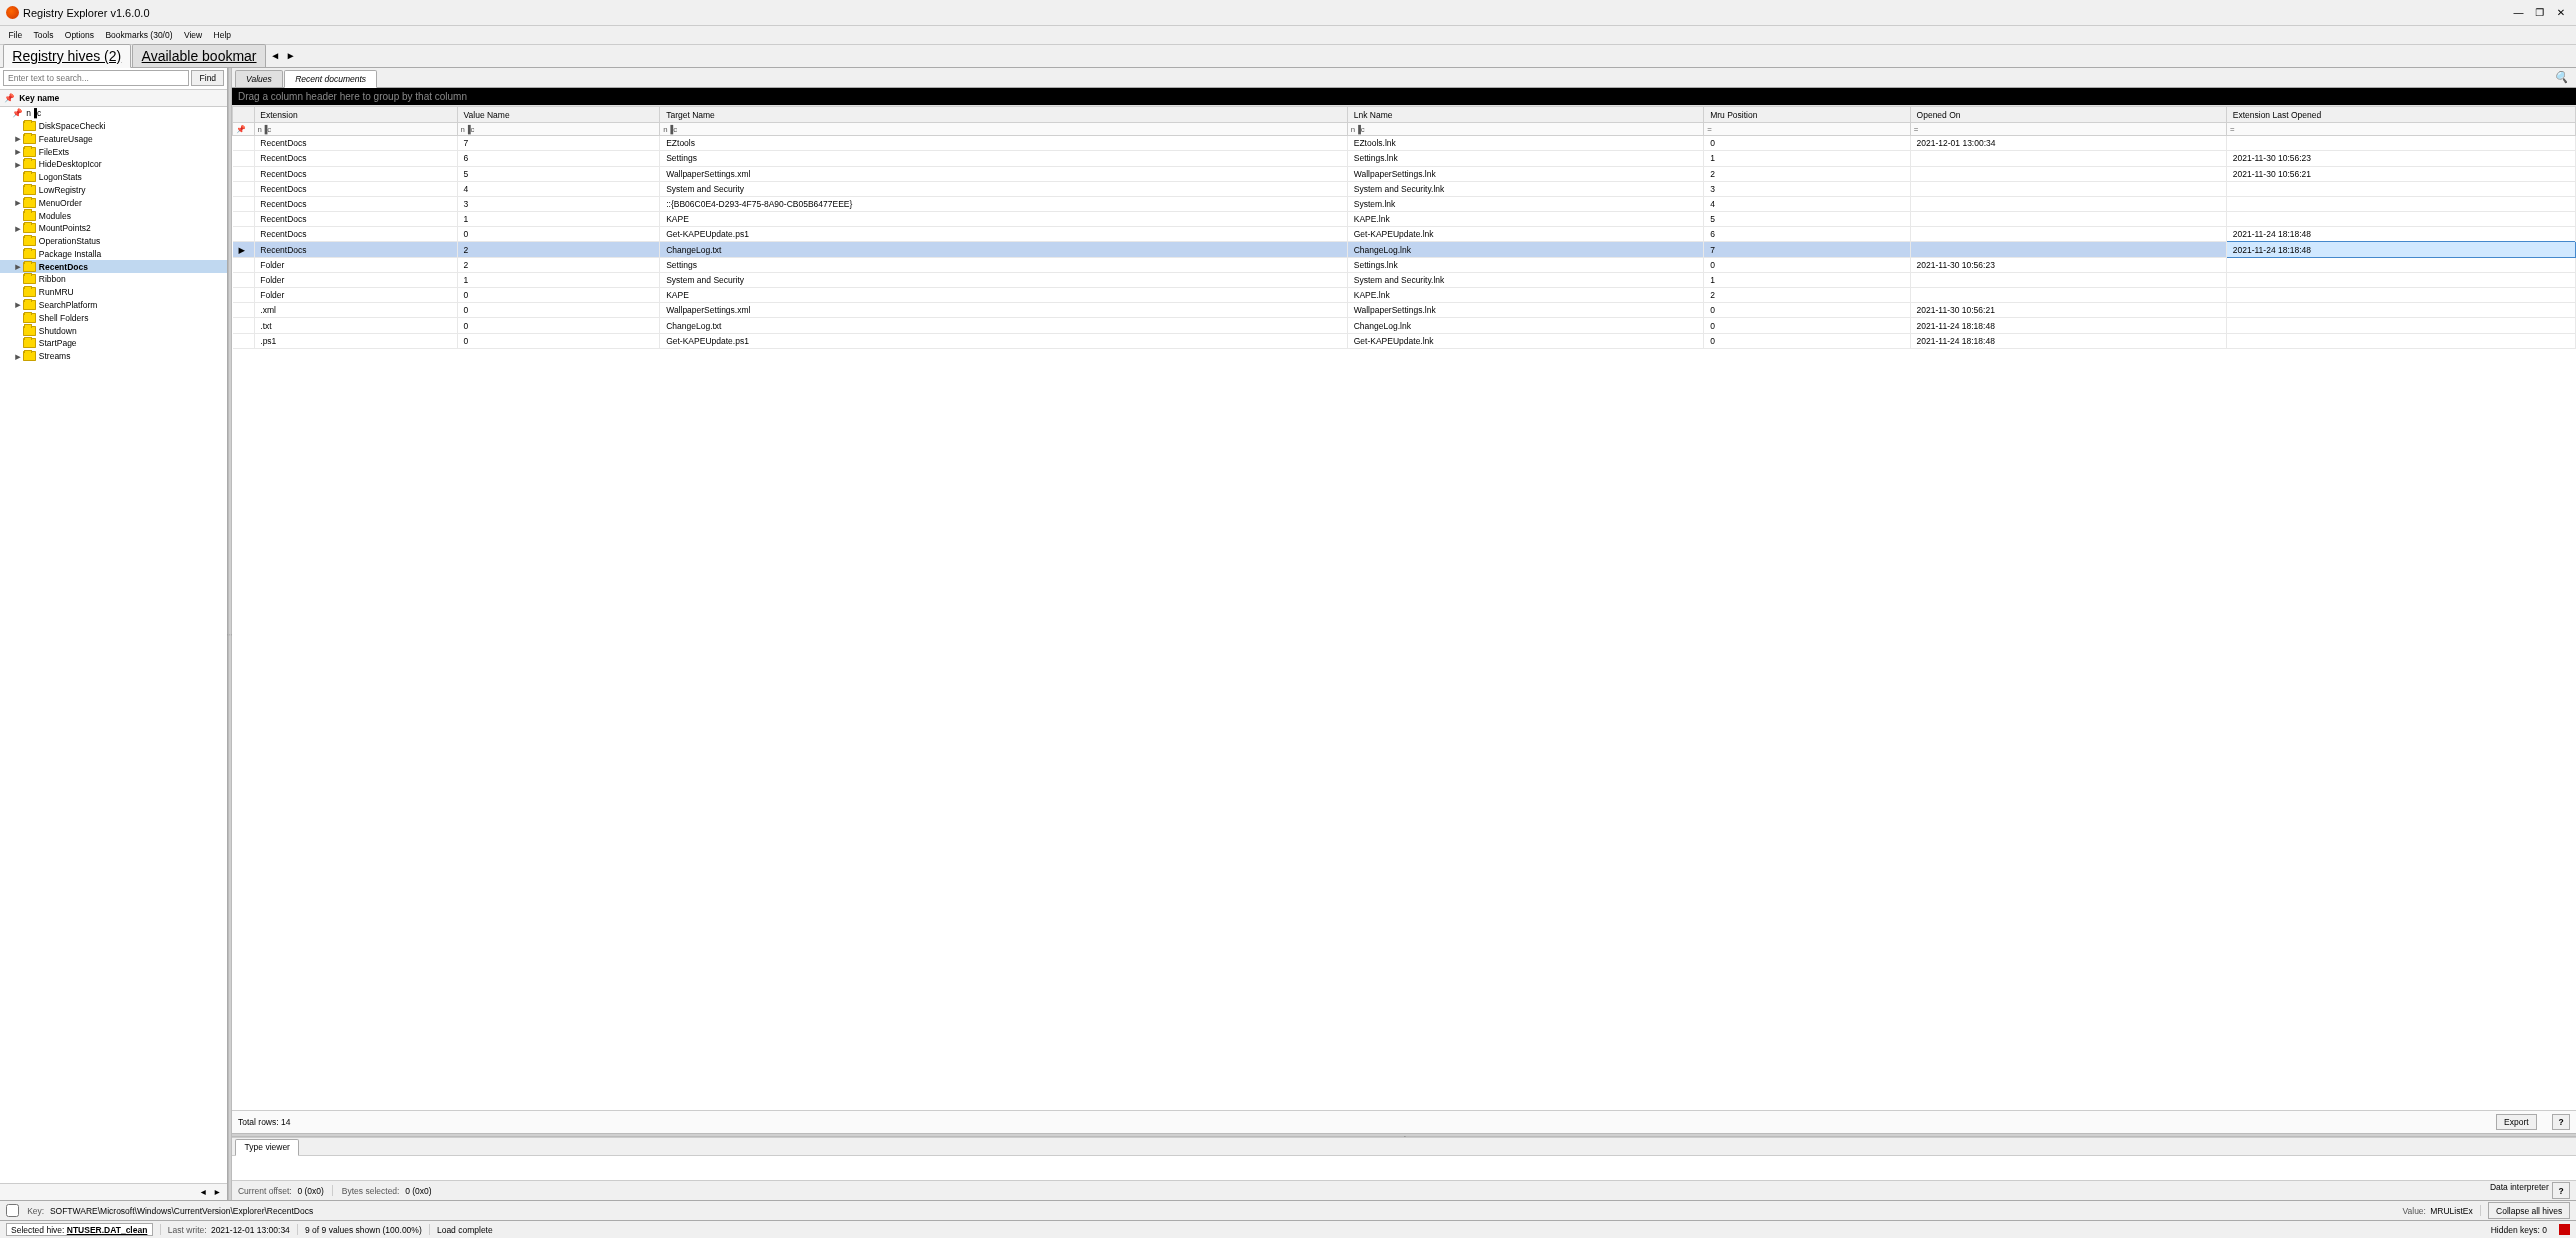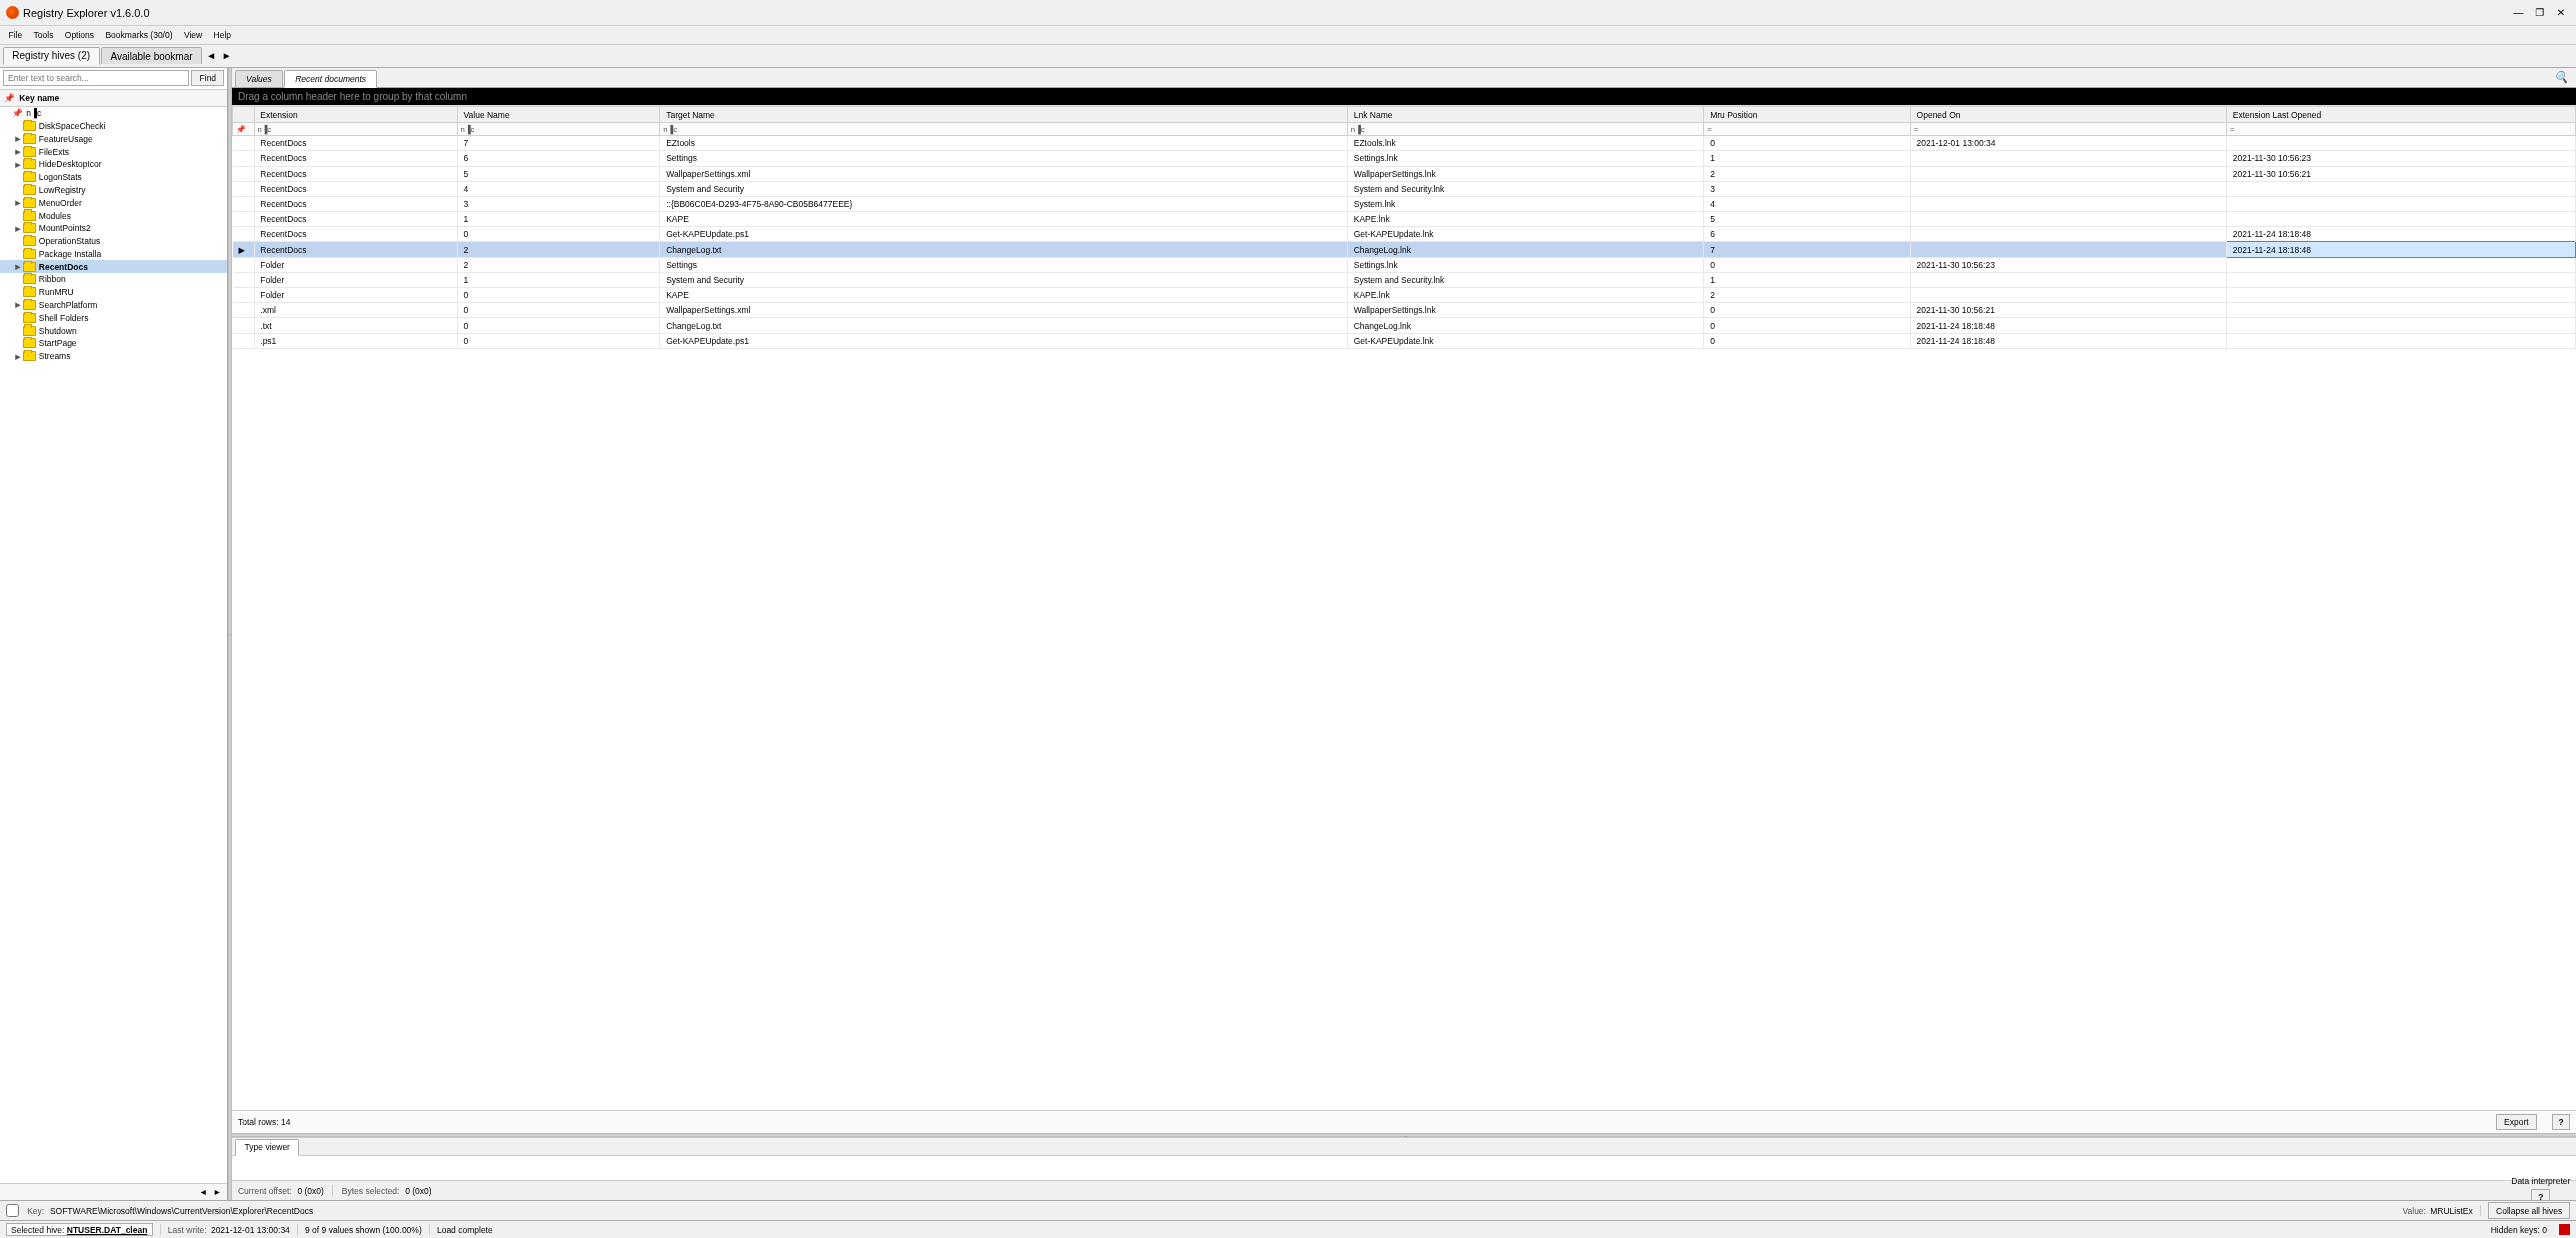--- a/index.html
+++ b/index.html
@@ -66,23 +66,24 @@
       border-bottom: 0.7px solid #aaa;
       padding: 0 2.8px;
       height: 23px;
     }
     .tab {
       padding: 2.8px 8.5px;
       border: 0.7px solid #aaa;
       border-bottom: none;
       background: #e0e0e0;
       cursor: pointer;
-      font-size: 10px;
+      font-size: 14px;
       margin-right: 1.4px;
       border-radius: 2.1px 2.1px 0 0;
+      text-decoration: underline;
     }
     .tab.active {
       background: #f8f8f8;
       border-bottom: 0.7px solid #f8f8f8;
       margin-bottom: -0.7px;
       z-index: 1;
     }
     .tab-arrow {
       padding: 1.4px 2.8px;
       cursor: pointer;
@@ -795,21 +796,21 @@
           <div class="type-viewer-tab active">Type viewer</div>
         </div>
       </div>
 
       <div class="status-bar">
         <span class="status-label">Current offset:</span>
         <span class="status-val">0 (0x0)</span>
         <div class="status-sep"></div>
         <span class="status-label">Bytes selected:</span>
         <span class="status-val">0 (0x0)</span>
-        <div style="margin-left:auto; display:flex; align-items:center; gap:2.8px;flex-direction:column;">
+        <div style="margin-left:auto; display:flex; gap:2.8px;">
           <span>Data interpreter</span>
           <button class="help-btn">?</button>
         </div>
       </div>
 
     </div>
   </div>
 
   <div class="status-bar" style="border-top: 1.4px solid #aaa;">
     <input type="checkbox" style="margin-right: 2.8px;">

